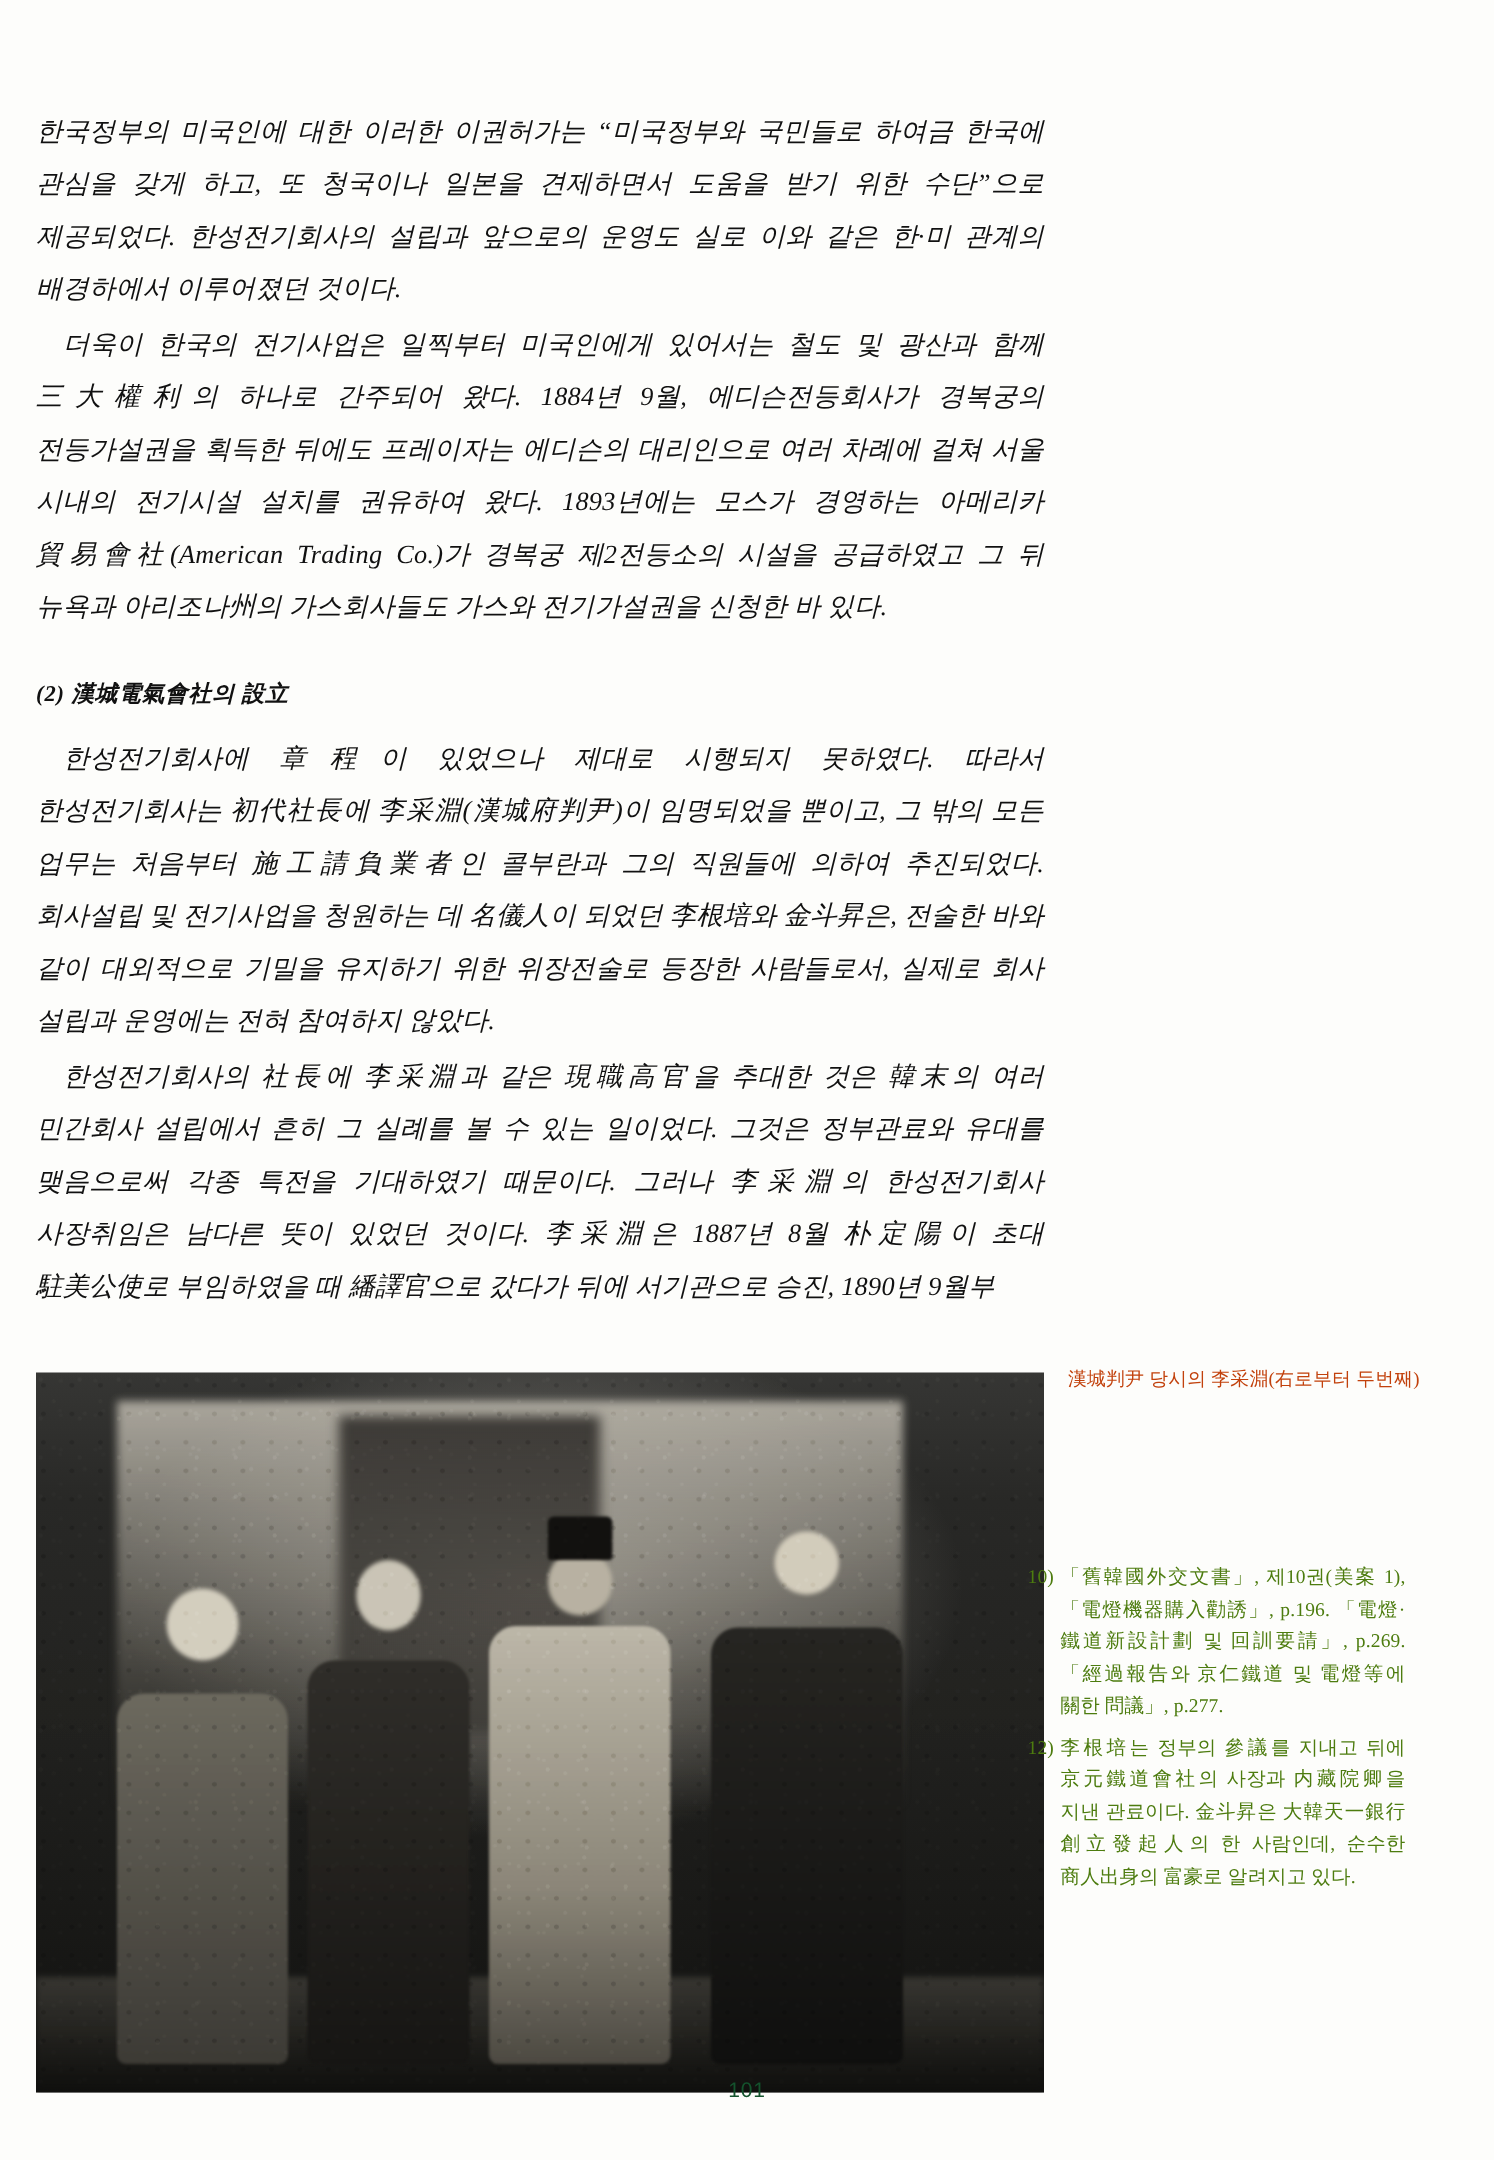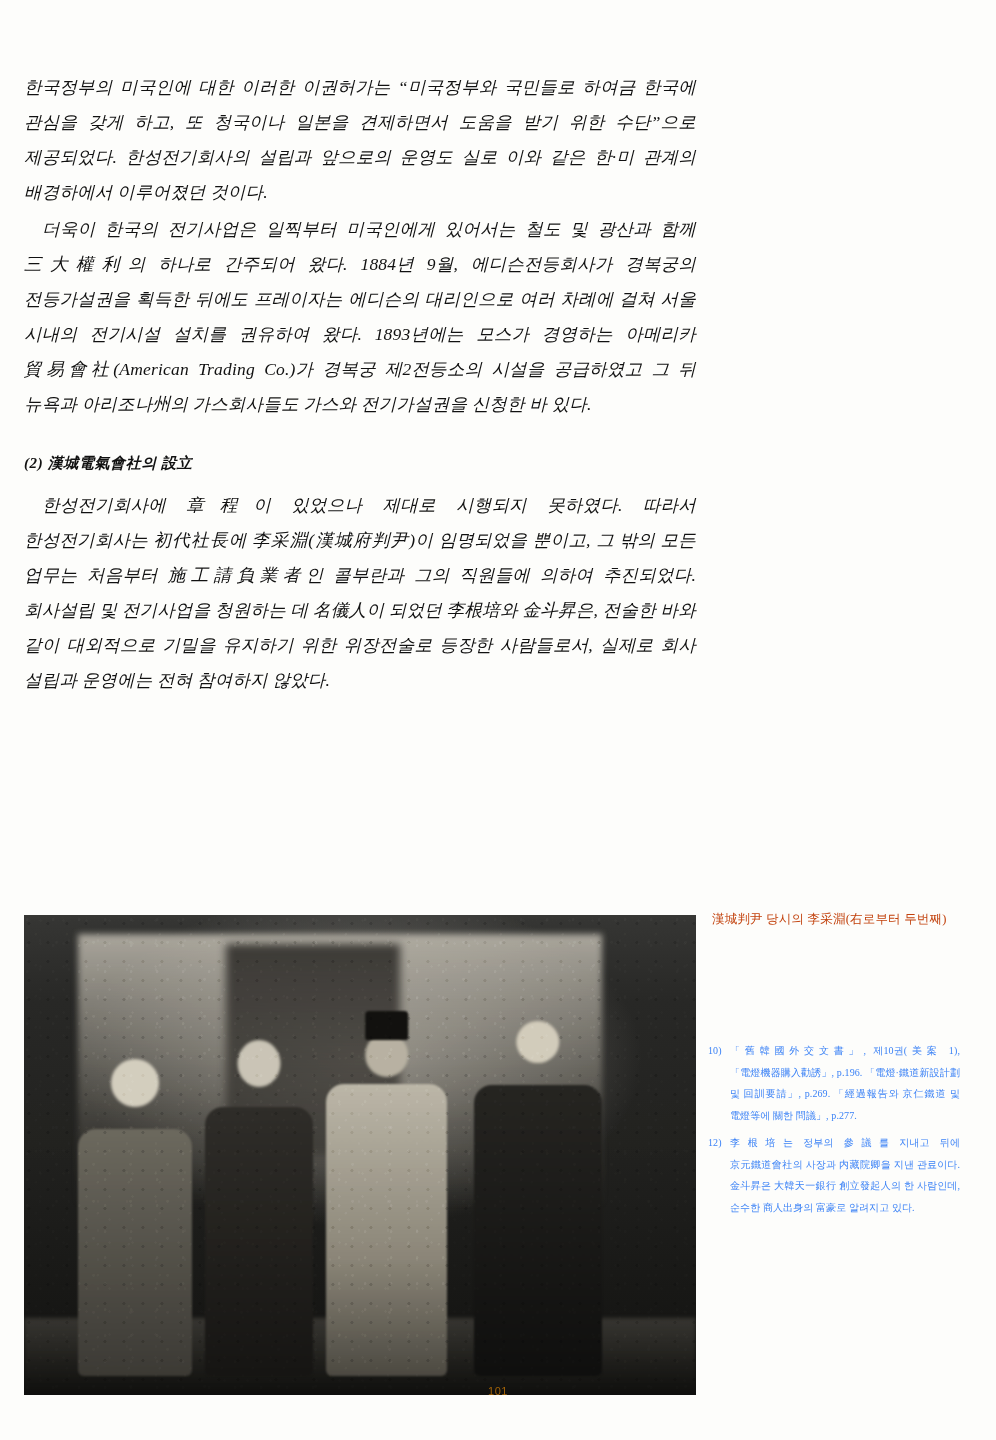--- a/index.html
+++ b/index.html
@@ -162,26 +162,26 @@
     left: 712px;
     top: 910px;
     width: 262px;
     font-size: 12.5px;
     line-height: 19px;
     letter-spacing: 0.2px;
     color: #c2410c;
   }
   .notes {
     position: absolute;
-    left: 708px;
+    left: 685px;
     top: 1040px;
     width: 252px;
-    font-size: 10px;
+    font-size: 13px;
     line-height: 21.5px;
-    color: #3b82f6;
+    color: #4d7c0f;
     letter-spacing: 0.1px;
   }
   .note {
     display: flex;
     margin-bottom: 6px;
   }
   .note-num {
     flex: 0 0 auto;
     width: 22px;
     text-align: left;
@@ -190,41 +190,42 @@
     flex: 1 1 auto;
     text-align: justify;
     word-break: keep-all;
   }
   .page-number {
     position: absolute;
     left: 0;
     top: 1385px;
     width: 996px;
     text-align: center;
-    font-size: 11px;
+    font-size: 14px;
     letter-spacing: 0.5px;
-    color: #a16207;
+    color: #14532d;
     font-family: "Liberation Sans", sans-serif;
   }
 </style>
 </head>
 <body>
 
 <div class="page">
 
   <div class="main-col">
 
     <p class="para">한국정부의 미국인에 대한 이러한 이권허가는 “미국정부와 국민들로 하여금 한국에 관심을 갖게 하고, 또 청국이나 일본을 견제하면서 도움을 받기 위한 수단”으로 제공되었다. 한성전기회사의 설립과 앞으로의 운영도 실로 이와 같은 한·미 관계의 배경하에서 이루어졌던 것이다.</p>
 
     <p class="para indent"><span>더욱이 한국의 전기사업은 일찍부터 미국인에게 있어서는 철도 및 광산과 함께 三大權利의 하나로 간주되어 왔다. 1884년 9월, 에디슨전등회사가 경복궁의 전등가설권을 획득한 뒤에도 프레이자는 에디슨의 대리인으로 여러 차례에 걸쳐 서울 시내의 전기시설 설치를 권유하여 왔다. 1893년에는 모스가 경영하는 아메리카 貿易會社(American Trading Co.)가 경복궁 제2전등소의 시설을 공급하였고 그 뒤 뉴욕과 아리조나州의 가스회사들도 가스와 전기가설권을 신청한 바 있다.</span></p>
 
     <h2 class="section-head">(2) 漢城電氣會社의 設立</h2>
 
     <p class="para indent">한성전기회사에 章程이 있었으나 제대로 시행되지 못하였다. 따라서 한성전기회사는 初代社長에 李采淵(漢城府判尹)이 임명되었을 뿐이고, 그 밖의 모든 업무는 처음부터 施工請負業者인 콜부란과 그의 직원들에 의하여 추진되었다. 회사설립 및 전기사업을 청원하는 데 名儀人이 되었던 李根培와 金斗昇은, 전술한 바와 같이 대외적으로 기밀을 유지하기 위한 위장전술로 등장한 사람들로서, 실제로 회사 설립과 운영에는 전혀 참여하지 않았다.</p>
 
+    <p class="para indent">한성전기회사의 社長에 李采淵과 같은 現職高官을 추대한 것은 韓末의 여러 민간회사 설립에서 흔히 그 실례를 볼 수 있는 일이었다. 그것은 정부관료와 유대를 맺음으로써 각종 특전을 기대하였기 때문이다. 그러나 李采淵의 한성전기회사 사장취임은 남다른 뜻이 있었던 것이다. 李采淵은 1887년 8월 朴定陽이 초대 駐美公使로 부임하였을 때 繙譯官으로 갔다가 뒤에 서기관으로 승진, 1890년 9월부</p>
 
   </div>
 
   <div class="photo-wrap">
     <div class="photo">
       <div class="bg-panel"></div>
       <div class="bg-dark-door"></div>
       <div class="floor"></div>
 
       <div class="figure" id="fig1">

